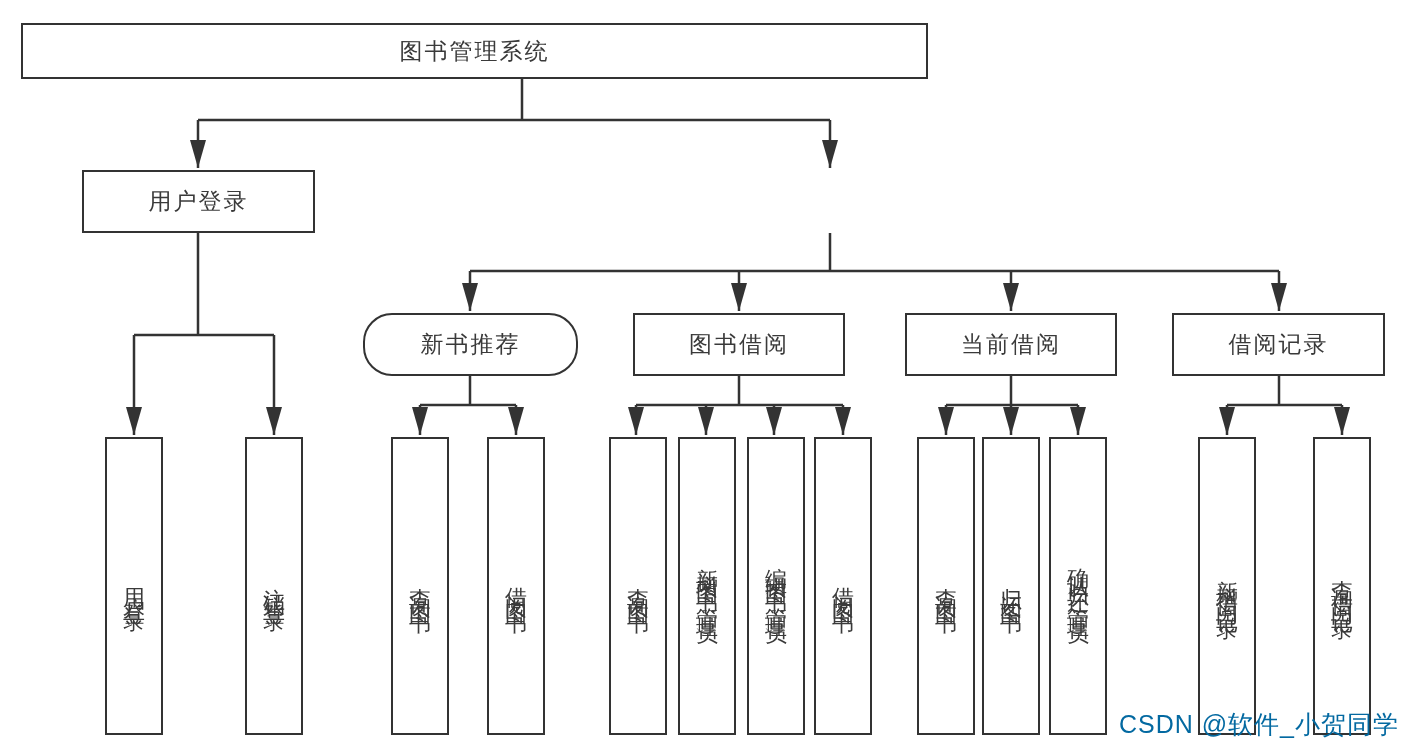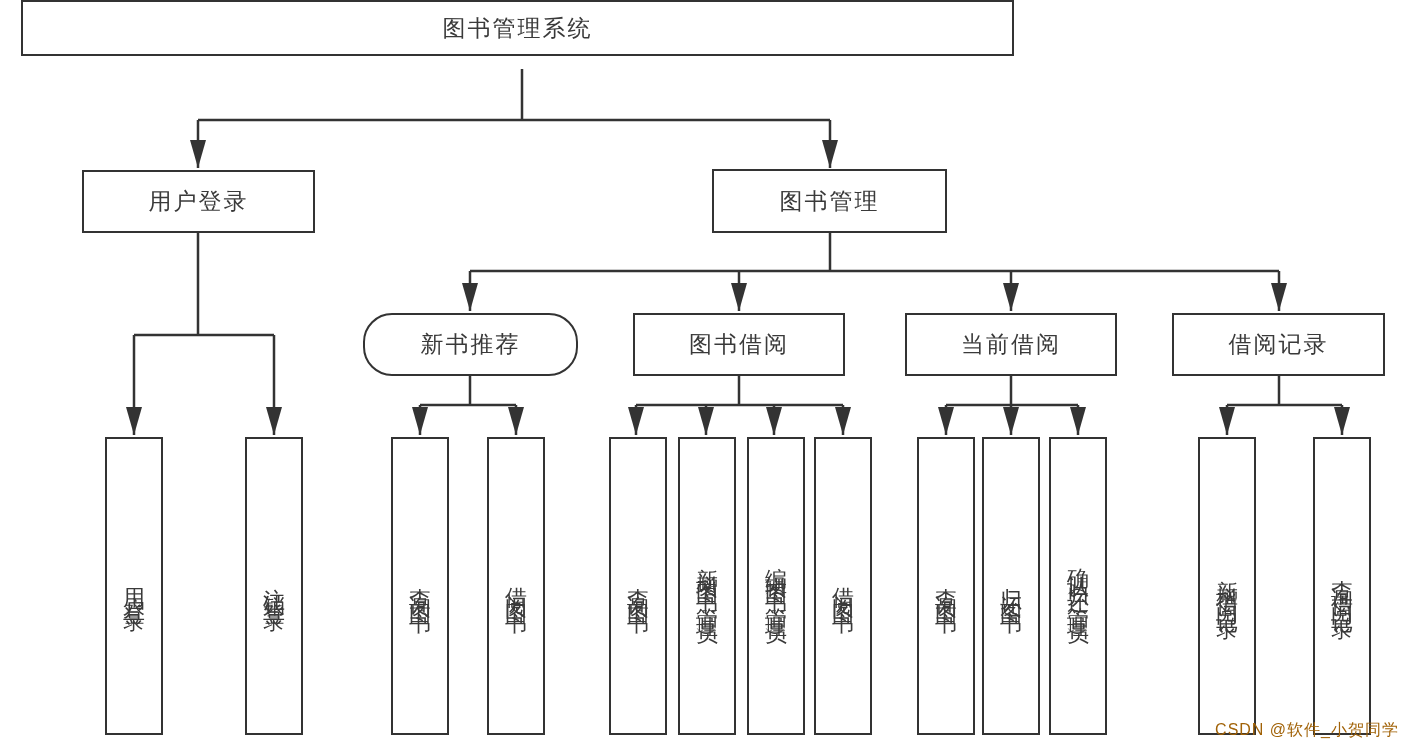--- a/index.html
+++ b/index.html
@@ -52,22 +52,22 @@
     text-orientation: mixed;
     font-size: 22px;
     letter-spacing: 8px;
     line-height: 1;
     white-space: nowrap;
   }
   .watermark {
     position: absolute;
     right: 6px;
     bottom: 6px;
-    font-size: 16px;
-    color: #a16207;
+    font-size: 25px;
+    color: #0369a1;
     letter-spacing: 1px;
     white-space: nowrap;
   }
 </style>
 </head>
 <body>
 
 <div class="canvas">
 
   <svg class="connectors" viewBox="0 0 1405 747" aria-hidden="true">
@@ -104,24 +104,23 @@
     <path class="ln" d="M1011 376 V405 M946 405 H1078"></path>
     <path class="ln" d="M946 405 V435" marker-end="url(#arrow)"></path>
     <path class="ln" d="M1011 405 V435" marker-end="url(#arrow)"></path>
     <path class="ln" d="M1078 405 V435" marker-end="url(#arrow)"></path>
 
     <path class="ln" d="M1279 376 V405 M1227 405 H1342"></path>
     <path class="ln" d="M1227 405 V435" marker-end="url(#arrow)"></path>
     <path class="ln" d="M1342 405 V435" marker-end="url(#arrow)"></path>
   </svg>
 
-  <div class="node h" style="left:21px; top:0; width:993px; height:56px;">图书管理系统</div>
+  <div class="node h" style="left:21px; top:23px; width:907px; height:56px;">图书管理系统</div>
 
   <div class="node h" style="left:82px; top:170px; width:233px; height:63px;">用户登录</div>
-  <div class="node h" style="left:712px; top:169px; width:235px; height:64px;">图书管理</div>
 
   <div class="node h" style="left:363px; top:313px; width:215px; height:63px;border-radius:29px;">新书推荐</div>
   <div class="node h" style="left:633px; top:313px; width:212px; height:63px;">图书借阅</div>
   <div class="node h" style="left:905px; top:313px; width:212px; height:63px;">当前借阅</div>
   <div class="node h" style="left:1172px; top:313px; width:213px; height:63px;">借阅记录</div>
 
   <div class="node v" style="left:105px;">
     <span class="vtext">用户登录</span>
   </div>
   <div class="node v" style="left:245px;">

